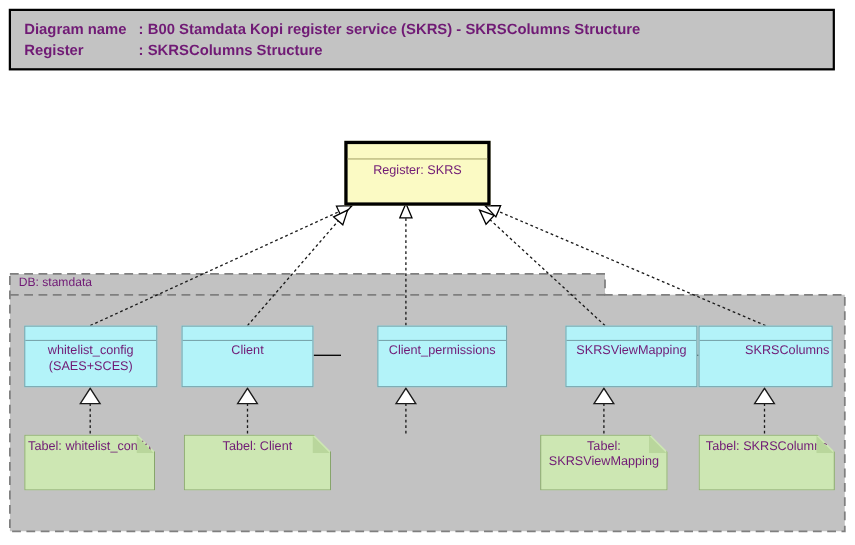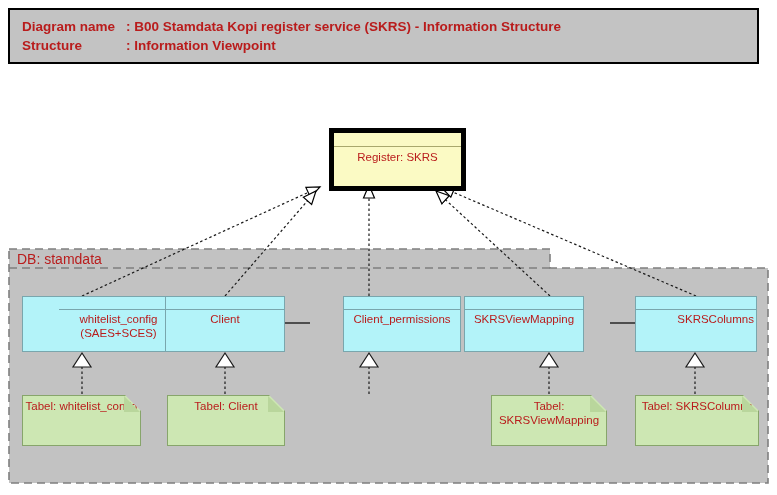--- a/index.html
+++ b/index.html
@@ -1,43 +1,43 @@
 <!DOCTYPE html>
 <html><head>
 <meta charset="utf-8">
 <style>
   html,body{margin:0;padding:0;background:#ffffff;}
   #canvas{
     position:relative;width:777px;height:495px;background:#ffffff;
-    font-family:"Liberation Sans","DejaVu Sans",sans-serif;color:#b91c1c;
+    font-family:"Liberation Sans","DejaVu Sans",sans-serif;color:#701a75;
     overflow:hidden;
   }
   
   .titlebar{
     position:absolute;left:8px;top:8px;width:735px;height:45px;
     background:#c3c3c3;border:2px solid #000;
     padding:7px 0 0 12px;
     font-size:13.5px;font-weight:bold;line-height:19px;
   }
   .titlebar .row{display:flex;white-space:pre;}
   .titlebar .lbl{display:inline-block;min-width:104px;}
   
   #wires{position:absolute;left:0;top:0;z-index:1;}
   
   .db-label{
     position:absolute;left:17px;top:251px;z-index:2;
-    font-size:14px;
+    font-size:11px;
   }
   
   .node{
     position:absolute;z-index:2;text-align:center;
     font-size:11.5px;line-height:13.5px;
   }
   .obj{ 
-    background:#fbfac4;border:5px solid #000000;margin-left:16px;
+    background:#fbfac4;border:3px solid #000000;
   }
   .obj .head{height:13px;border-bottom:1px solid #a9a86c;}
   .obj .body{padding-top:4px;}
   .register{left:313px;top:128px;width:127px;height:53px;}
   .entity{background:#b3f3f9;border:1px solid #79a6ad;top:296px;height:54px;}
   .entity .head{height:12px;border-bottom:1px solid #79a6ad;}
   .entity .body{padding:3px 2px 0 2px;}
   
   .note{
     position:absolute;z-index:2;top:395px;height:51px;
@@ -94,57 +94,57 @@
         <polygon points="73,367 91,367 82,353"></polygon>
         <polygon points="216,367 234,367 225,353"></polygon>
         <polygon points="360,367 378,367 369,353"></polygon>
         <polygon points="540,367 558,367 549,353"></polygon>
         <polygon points="686,367 704,367 695,353"></polygon>
       </g>
     </g>
   </svg>
 
   <div class="titlebar">
-    <div class="row"><span class="lbl">Diagram name </span><span>:</span><span> B00 Stamdata Kopi register service (SKRS) - Information Structure</span></div>
-    <div class="row"><span class="lbl">Structure</span><span>:</span><span> Information Viewpoint</span></div>
+    <div class="row"><span class="lbl">Diagram name </span><span>:</span><span> B00 Stamdata Kopi register service (SKRS) - SKRSColumns Structure</span></div>
+    <div class="row"><span class="lbl">Register</span><span>:</span><span> SKRSColumns Structure</span></div>
   </div>
 
   <div class="node obj register">
     <div class="head"></div>
     <div class="body">Register: SKRS</div>
   </div>
 
   <div class="db-label">DB: stamdata</div>
 
-  <div class="node entity" style="left:22px;width:119px;padding-left:36px;">
+  <div class="node entity" style="left:22px;width:119px;">
     <div class="head"></div>
     <div class="body">whitelist_config (SAES+SCES)</div>
   </div>
   <div class="node entity" style="left:165px;width:118px;">
     <div class="head"></div>
     <div class="body">Client</div>
   </div>
   <div class="node entity" style="left:310px;width:116px;margin-left:33px;">
     <div class="head"></div>
     <div class="body">Client_permissions</div>
   </div>
-  <div class="node entity" style="left:464px;width:118px;">
+  <div class="node entity" style="left:514px;width:118px;">
     <div class="head"></div>
     <div class="body">SKRSViewMapping</div>
   </div>
   <div class="node entity" style="left:635px;width:120px;text-align:right;">
     <div class="head"></div>
     <div class="body">SKRSColumns</div>
   </div>
 
   <div class="note" style="left:22px;width:119px;">
     <div class="fold"></div>
     <div>Tabel: whitelist_config</div>
   </div>
-  <div class="note" style="left:167px;width:118px;">
+  <div class="note" style="left:167px;width:134px;">
     <div class="fold"></div>
     <div>Tabel: Client</div>
   </div>
   <div class="note" style="left:491px;width:116px;">
     <div class="fold"></div>
     <div>Tabel: SKRSViewMapping</div>
   </div>
   <div class="note" style="left:635px;width:124px;padding-left:1px;padding-right:1px;">
     <div class="fold"></div>
     <div>Tabel: SKRSColumns</div>

